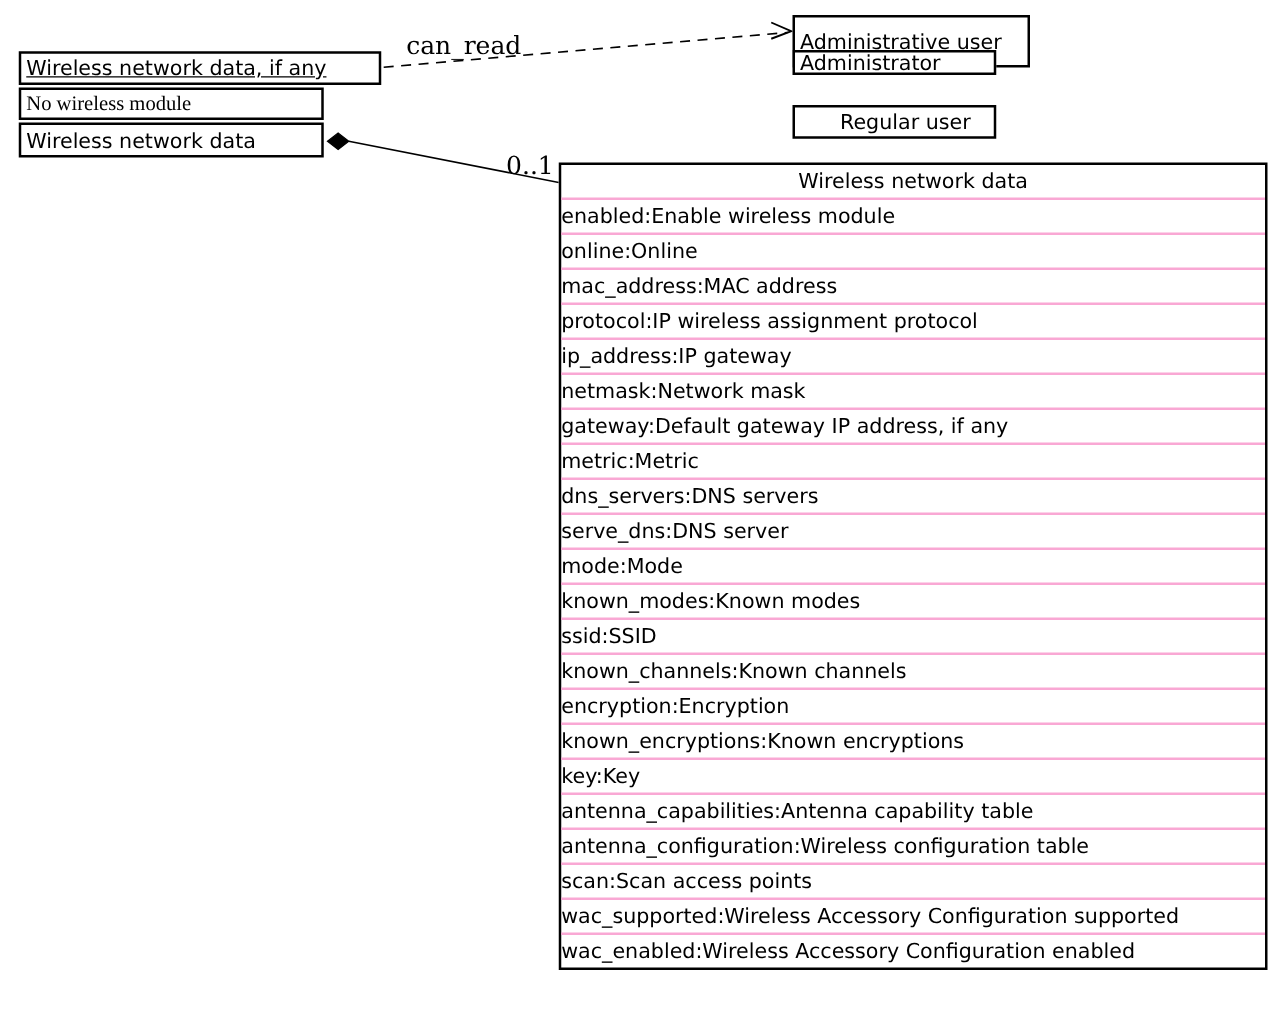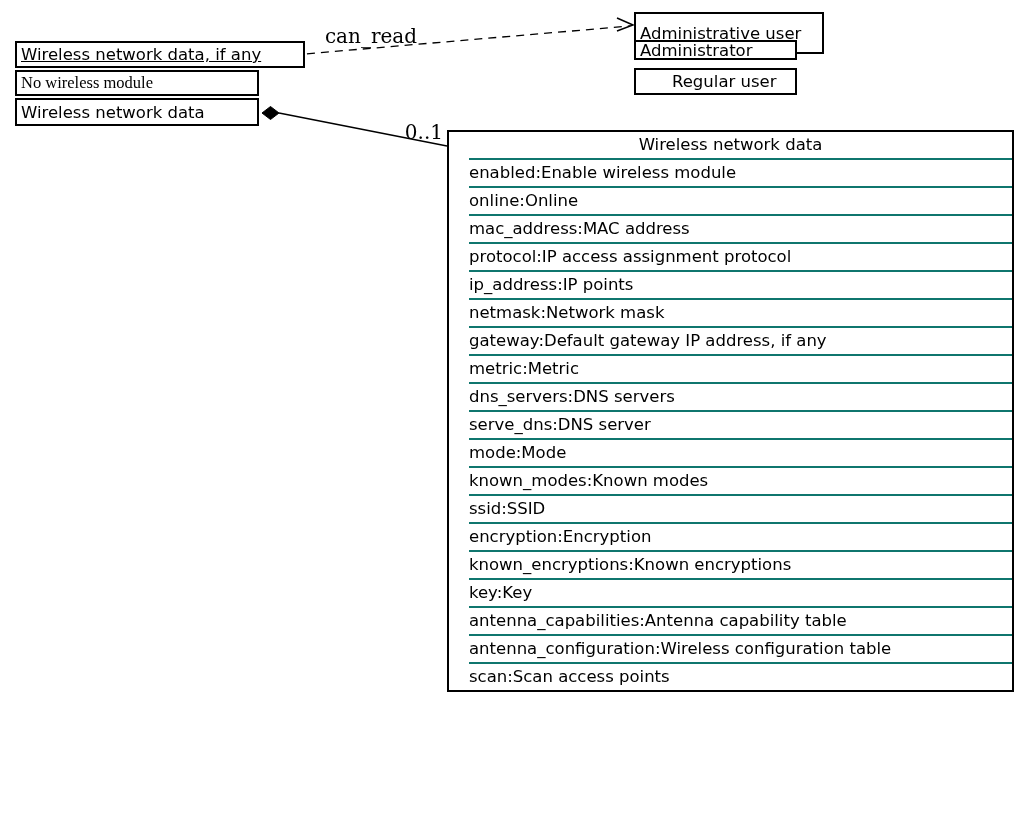--- a/index.html
+++ b/index.html
@@ -51,25 +51,24 @@
   .class-table .tbl-header {
     height: 26px;
     line-height: 26px;
     text-align: center;
     white-space: nowrap;
     overflow: hidden;
   }
   .class-table .tbl-row {
     height: 26px;
     line-height: 26px;
-    border-top: 2px solid #0f766e;
+    border-top: 2px solid #f9a8d4;
     padding-left: 0;
     white-space: nowrap;
     overflow: hidden;
-    margin-left: 20px;
   }
 </style>
 </head>
 <body>
 
 <div>
 
   <svg class="edges-layer" width="1028" height="813" viewBox="0 0 1028 813">
 
     <path d="M 293 55 L 630 26" stroke="#000000" stroke-width="1.3" stroke-dasharray="8,6" fill="none"></path>
@@ -81,38 +80,41 @@
     <text class="edge-label" x="371" y="43" text-anchor="middle">can_read</text>
     <text class="edge-label" x="443" y="139" text-anchor="end">0..1</text>
   </svg>
 
   <div class="node" style="left:15px; top:41px; width:290px; height:27px;text-decoration:underline;">Wireless network data, if any</div>
   <div class="node" style="left:15px; top:70px; width:244px; height:26px;font-family:Liberation Serif, serif;">No wireless module</div>
   <div class="node" style="left:15px; top:98px; width:244px; height:28px;">Wireless network data</div>
 
   <div class="node" style="left:634px; top:12px; width:190px; height:42px;">Administrative user</div>
   <div class="node" style="left:634px; top:40px; width:163px; height:20px;">Administrator</div>
-  <div class="node" style="left:634px; top:68px; width:163px; height:27px;padding-left:36px;">Regular user</div>
+  <div class="node" style="left:634px; top:84px; width:163px; height:27px;padding-left:36px;">Regular user</div>
 
   <div class="class-table">
     <div class="tbl-header">Wireless network data</div>
     <div class="tbl-row">enabled:Enable wireless module</div>
     <div class="tbl-row">online:Online</div>
     <div class="tbl-row">mac_address:MAC address</div>
-    <div class="tbl-row">protocol:IP access assignment protocol</div>
-    <div class="tbl-row">ip_address:IP points</div>
+    <div class="tbl-row">protocol:IP wireless assignment protocol</div>
+    <div class="tbl-row">ip_address:IP gateway</div>
     <div class="tbl-row">netmask:Network mask</div>
     <div class="tbl-row">gateway:Default gateway IP address, if any</div>
     <div class="tbl-row">metric:Metric</div>
     <div class="tbl-row">dns_servers:DNS servers</div>
     <div class="tbl-row">serve_dns:DNS server</div>
     <div class="tbl-row">mode:Mode</div>
     <div class="tbl-row">known_modes:Known modes</div>
     <div class="tbl-row">ssid:SSID</div>
+    <div class="tbl-row">known_channels:Known channels</div>
     <div class="tbl-row">encryption:Encryption</div>
     <div class="tbl-row">known_encryptions:Known encryptions</div>
     <div class="tbl-row">key:Key</div>
     <div class="tbl-row">antenna_capabilities:Antenna capability table</div>
     <div class="tbl-row">antenna_configuration:Wireless configuration table</div>
     <div class="tbl-row">scan:Scan access points</div>
+    <div class="tbl-row">wac_supported:Wireless Accessory Configuration supported</div>
+    <div class="tbl-row">wac_enabled:Wireless Accessory Configuration enabled</div>
   </div>
 
 </div>
 
 </body></html>

